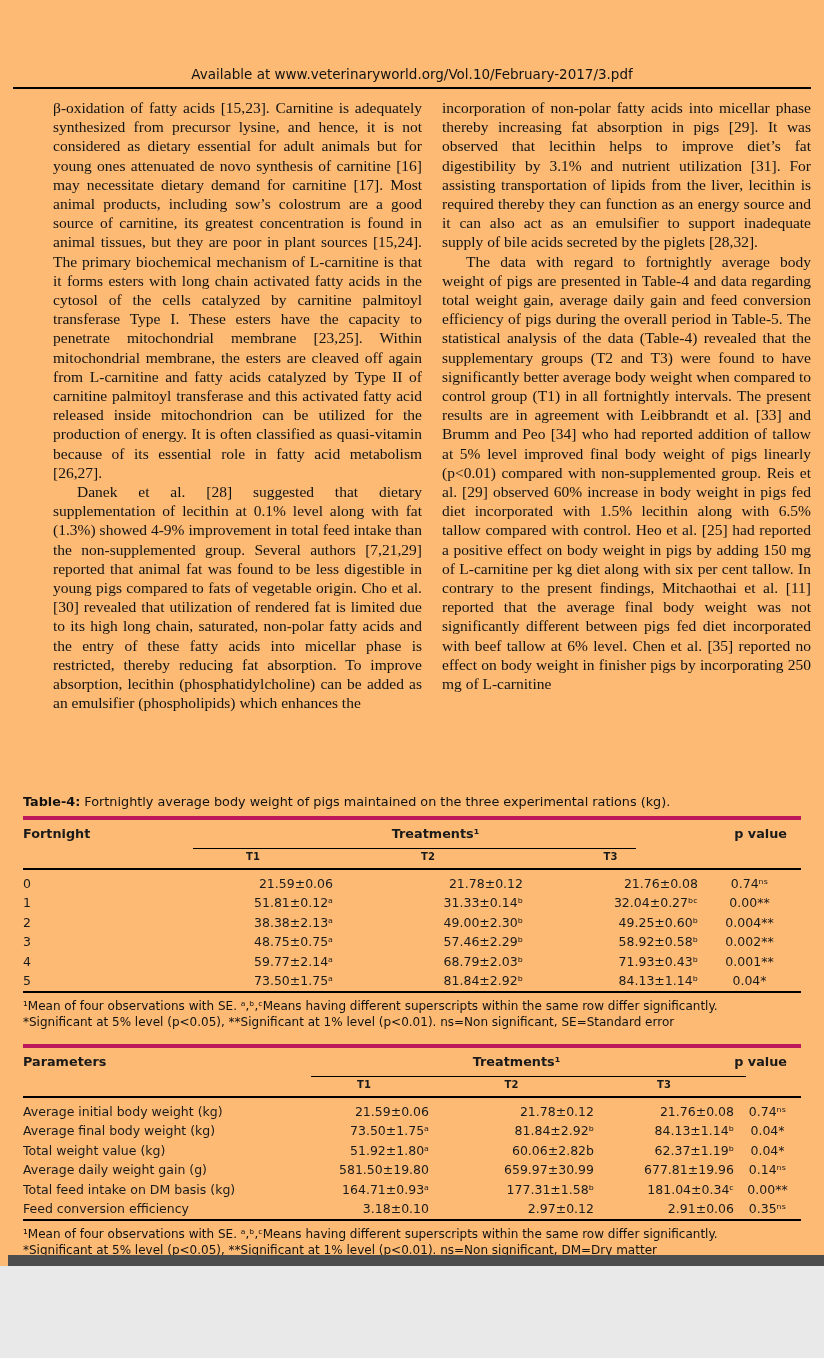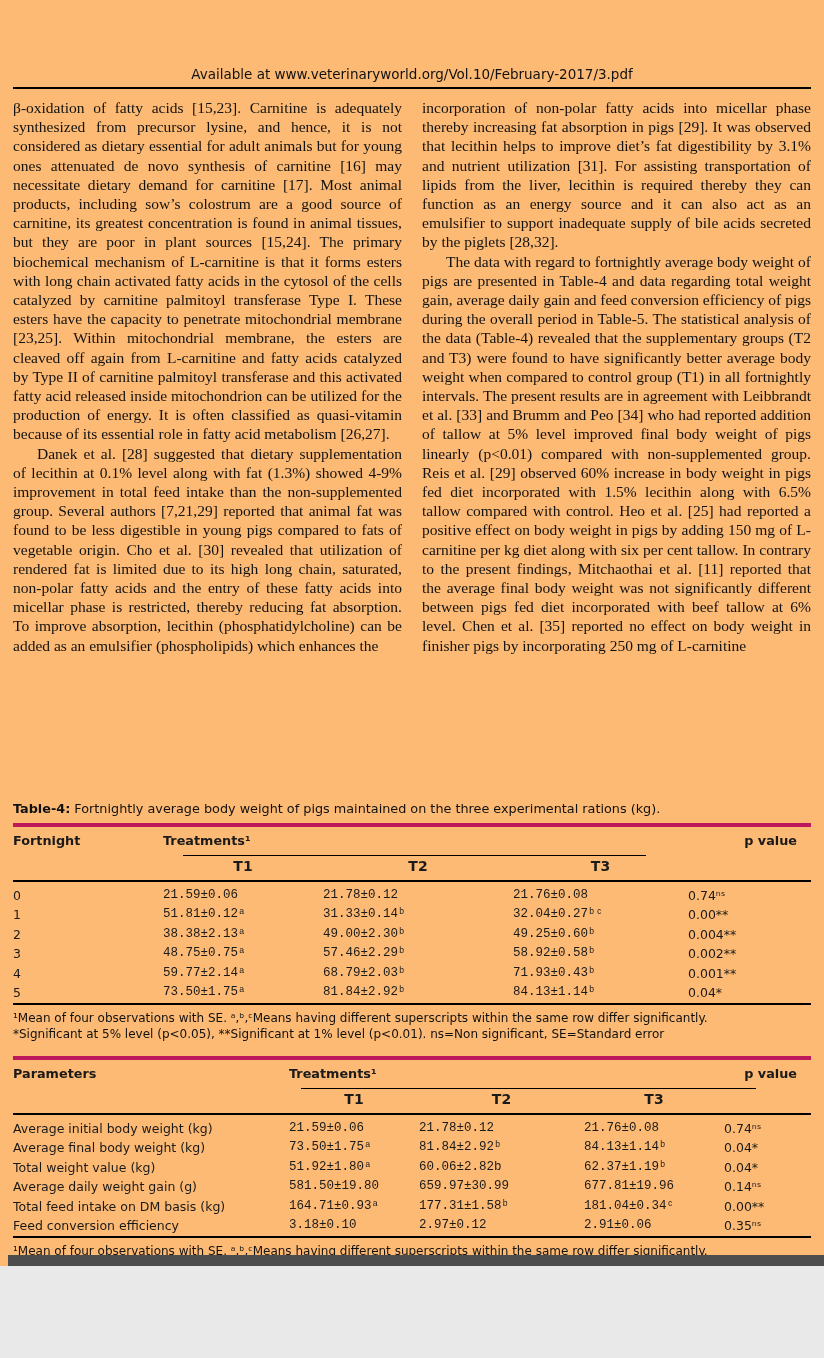--- a/index.html
+++ b/index.html
@@ -10,51 +10,51 @@
   }
   
   .avail { padding-top:66px; text-align:center; font-size:13.5px; color:#111; }
   .header-rule { margin:5px 13px 0 13px; border-top:2.5px solid #000; }
 
   
   .columns {
     display:flex; gap:20px; padding:9px 13px 0 13px; height:686px; overflow:hidden;
     font-family:"Liberation Serif", "DejaVu Serif", serif;
     font-size:15.5px; line-height:19.2px; color:#121212;
-    text-align:justify; hyphens:auto; -webkit-hyphens:auto;
+    text-align:justify; hyphens:auto;margin-left:40px; -webkit-hyphens:auto;
   }
   .col { width:398px; }
   .col p { margin:0; }
   .col p.indent { text-indent:24px; }
 
   
-  .tables { padding:0 13px; margin-top:17px; }
+  .tables { padding:0 23px; margin-top:10px; }
   .caption { font-size:12.8px; line-height:16.5px; margin-bottom:5px; color:#111; }
   .caption .cap-label { font-weight:bold; }
 
   .sci-table { border-top:4px solid #be185d; border-bottom:2px solid #000; }
   .grid { display:grid; }
   .t4.grid { grid-template-columns:150px 160px 190px 175px 1fr; }
   .t5.grid { grid-template-columns:276px 130px 165px 140px 1fr; }
 
   .hrow { font-weight:bold; font-size:12.8px; }
   .hrow > div { padding-top:6px; height:20px; }
-  .group-head { grid-column:2/5; }
+  .group-head { grid-column:2/5; text-align:center; }
   .p-head { text-align:right; padding-right:14px; }
   .group-underline-row { grid-column:1/6; height:5px; }
   .t4 .group-underline { margin:2px 165px 0 170px; border-bottom:1.5px solid #000; }
   .t5 .group-underline { margin:2px 55px 0 288px; border-bottom:1.5px solid #000; }
-  .subhead { font-weight:bold; font-size:14px; text-align:center; padding-bottom:6px; }
+  .subhead { font-weight:bold; font-size:10px; text-align:center; padding-bottom:6px; }
   .thick-divider { grid-column:1/6; border-top:2px solid #000; height:4px; }
 
   .drow { display:contents; font-size:12.5px; }
   .drow > div { height:19.5px; line-height:19.5px; white-space:nowrap; overflow:hidden; }
   .c-left { text-align:left; }
-  .c-mid { text-align:left;font-family:Liberation Mono, monospace; }
-  .c-p { }
+  .c-mid { text-align:right; }
+  .c-p { text-align:center; }
 
   .footnote { font-size:12px; line-height:16.5px; margin-top:5px; color:#111; }
   .tbl-block + .tbl-block { margin-top:13px; }
 
   
   .footer { margin:10px 13px 0 13px; border-top:2px solid #0ea5e9; padding-top:7px;
             display:flex; justify-content:space-between; font-size:13px; color:#111; }
   .bottom-bar { position:absolute; left:8px; right:0; bottom:0; height:11px; background:#4d4d4d; }
 </style>
 </head>

